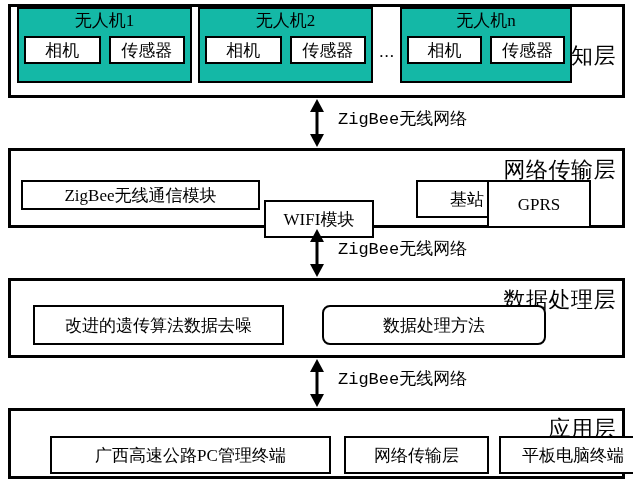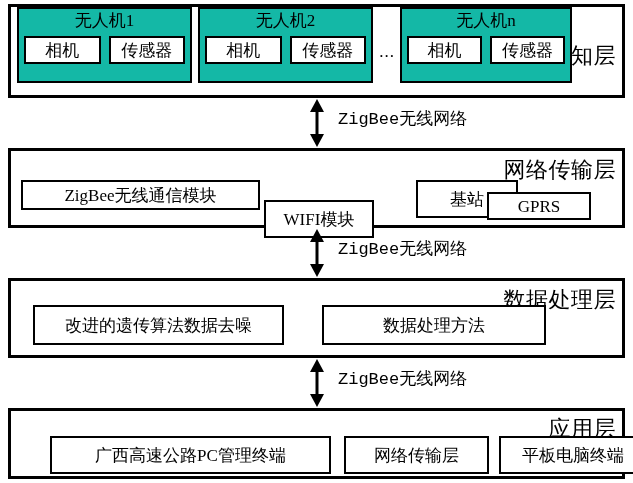--- a/index.html
+++ b/index.html
@@ -119,26 +119,26 @@
     font-size: 17px;
     line-height: 1;
     white-space: nowrap;
   }
 
   
   .layer-network .module-row { top: 29px; height: 38px; }
   .net-zigbee { left: 10px;  width: 239px; height: 30px; }
   .net-wifi   { left: 253px; width: 110px; height: 38px; margin-top: 20px; }
   .net-base   { left: 368px; width: 102px; height: 38px; margin-left: 37px; }
-  .net-gprs   { left: 476px; width: 104px; height: 28px; margin-top: 12px; }
+  .net-gprs   { left: 476px; width: 104px; height: 48px; }
 
   
   .layer-data .module-row { top: 24px; height: 40px; }
   .data-denoise { left: 22px;  width: 251px; height: 40px; font-family: Liberation Serif, serif; }
-  .data-method  { left: 311px; width: 224px; height: 40px; }
+  .data-method  { left: 311px; width: 224px; height: 40px; border-radius: 8px; }
 
   
   .layer-app .module-row { top: 25px; height: 52px; margin-left: 29px; }
   .app-pc     { left: 10px;  width: 281px; height: 38px; }
   .app-phone  { left: 304px; width: 145px; height: 38px; }
   .app-tablet { left: 459px; width: 148px; height: 38px; }
 
   
   .connector {
     position: absolute;

